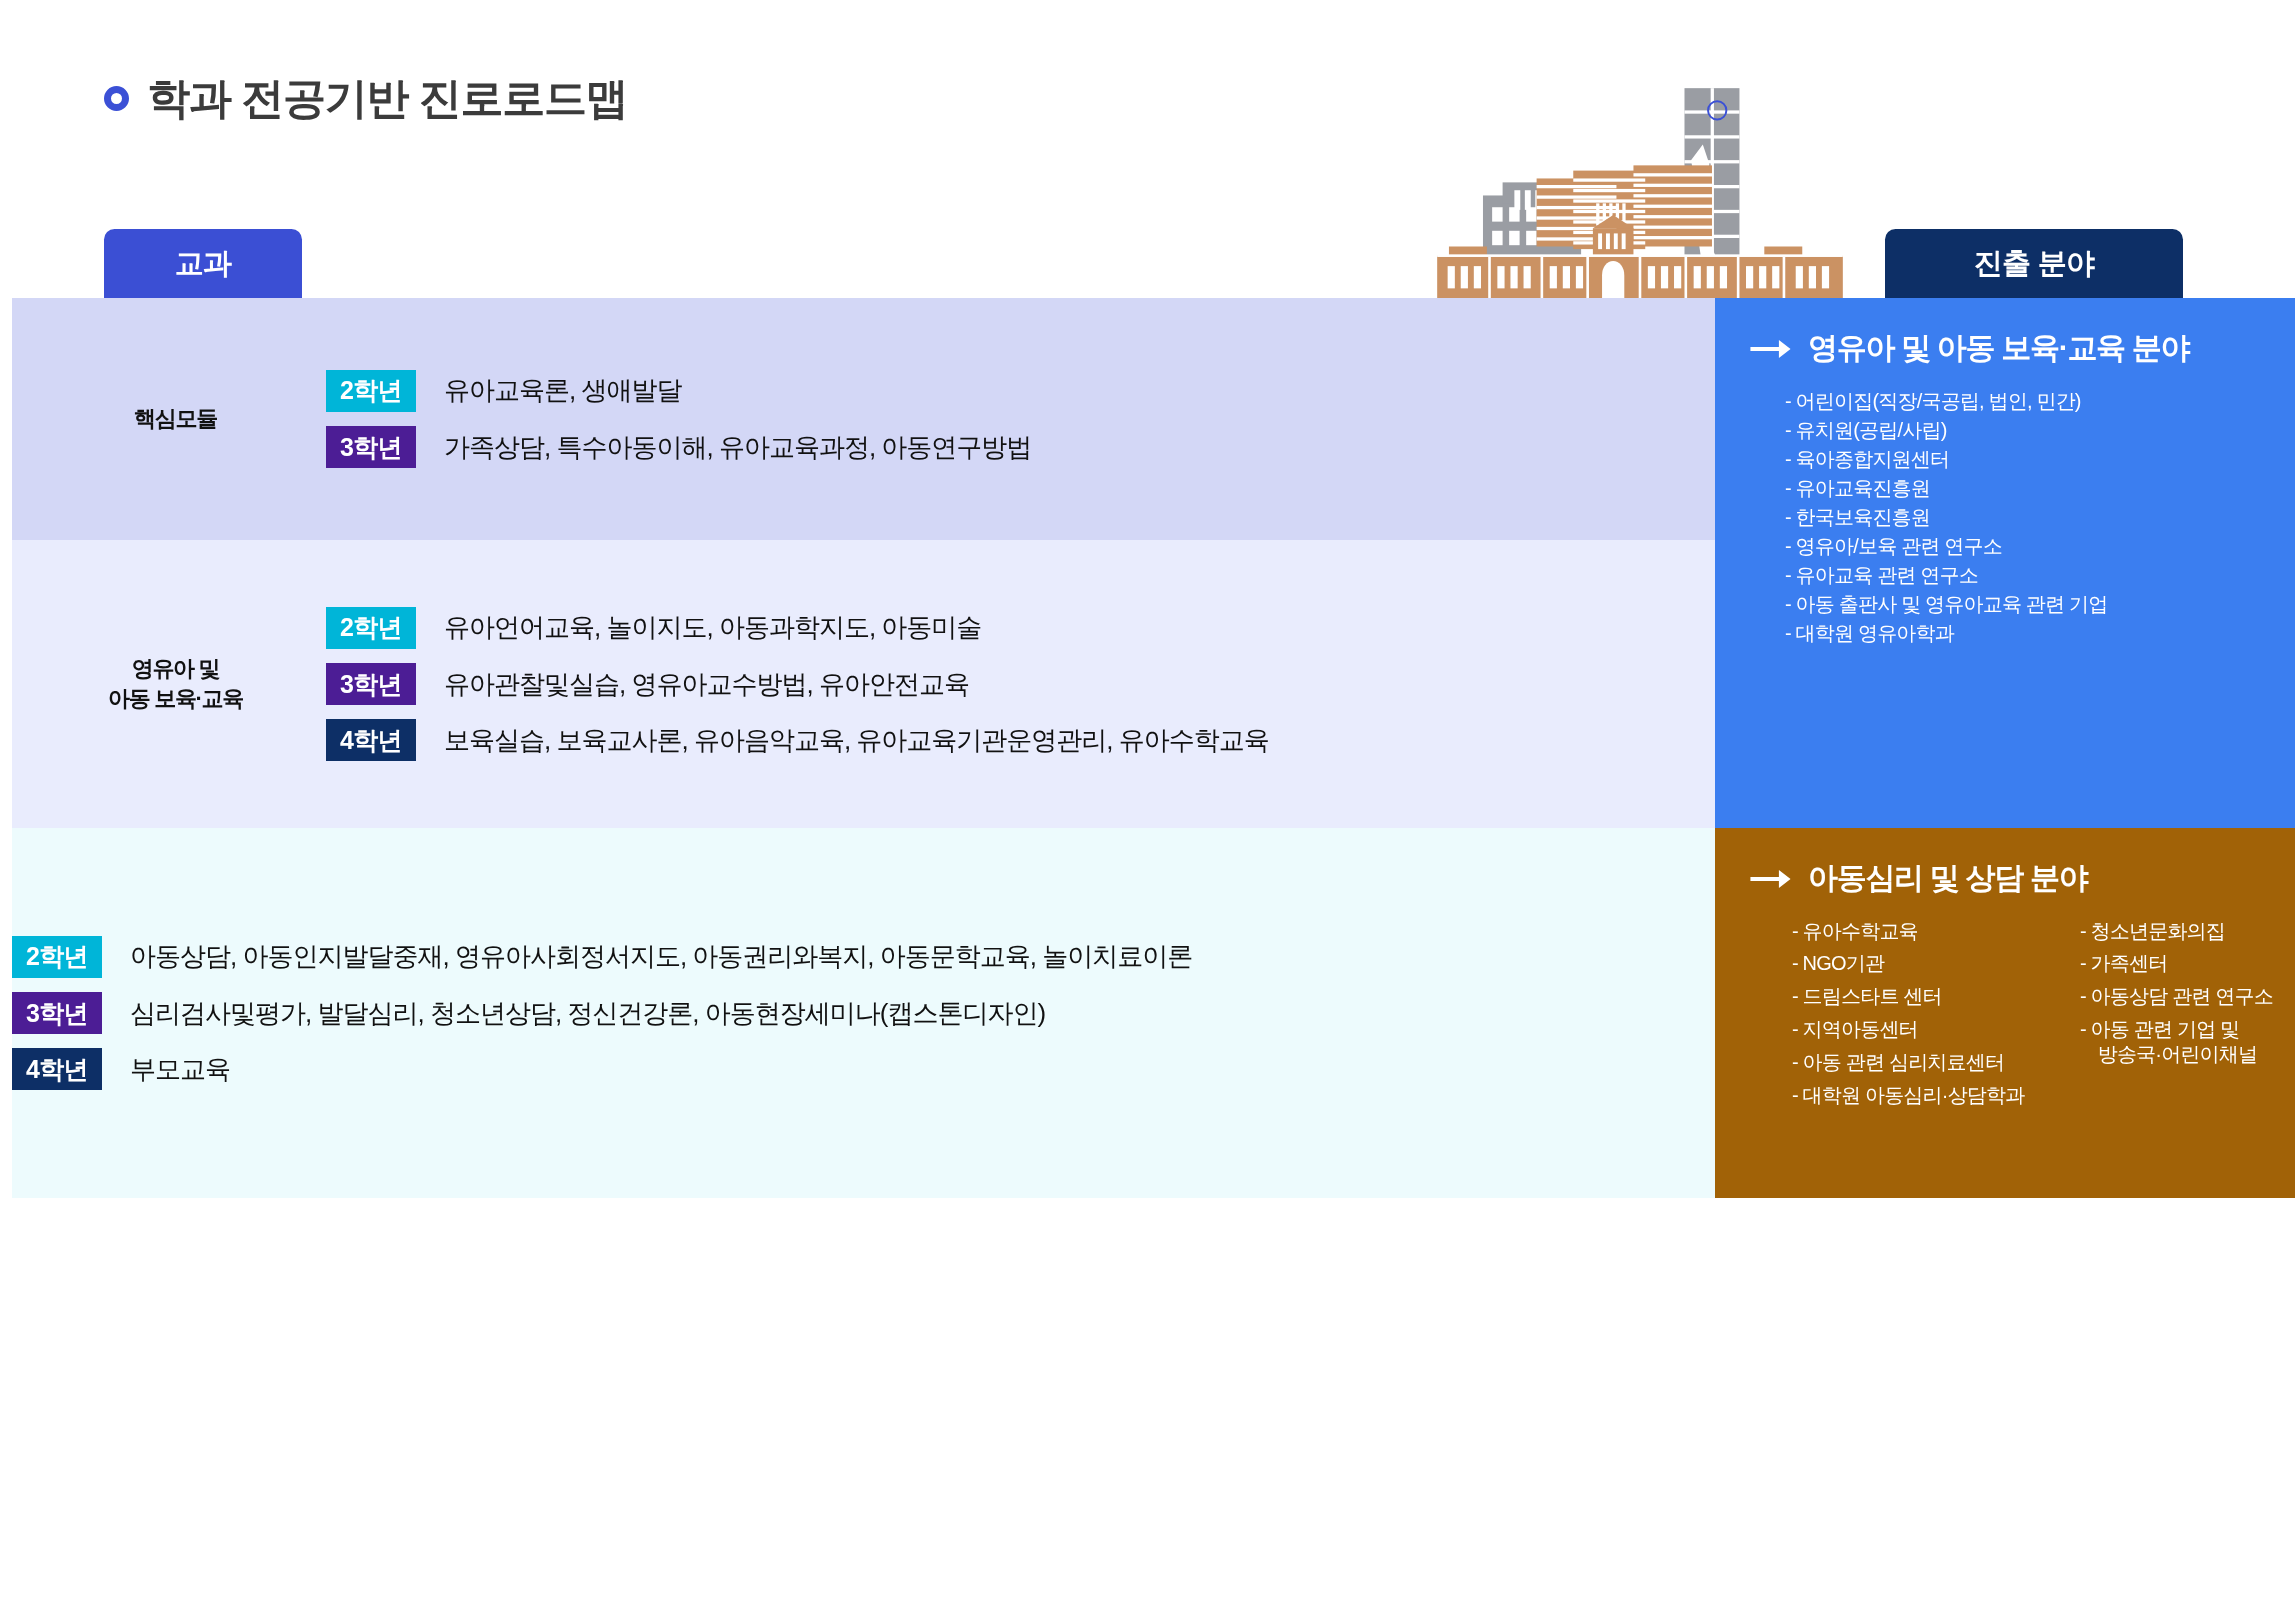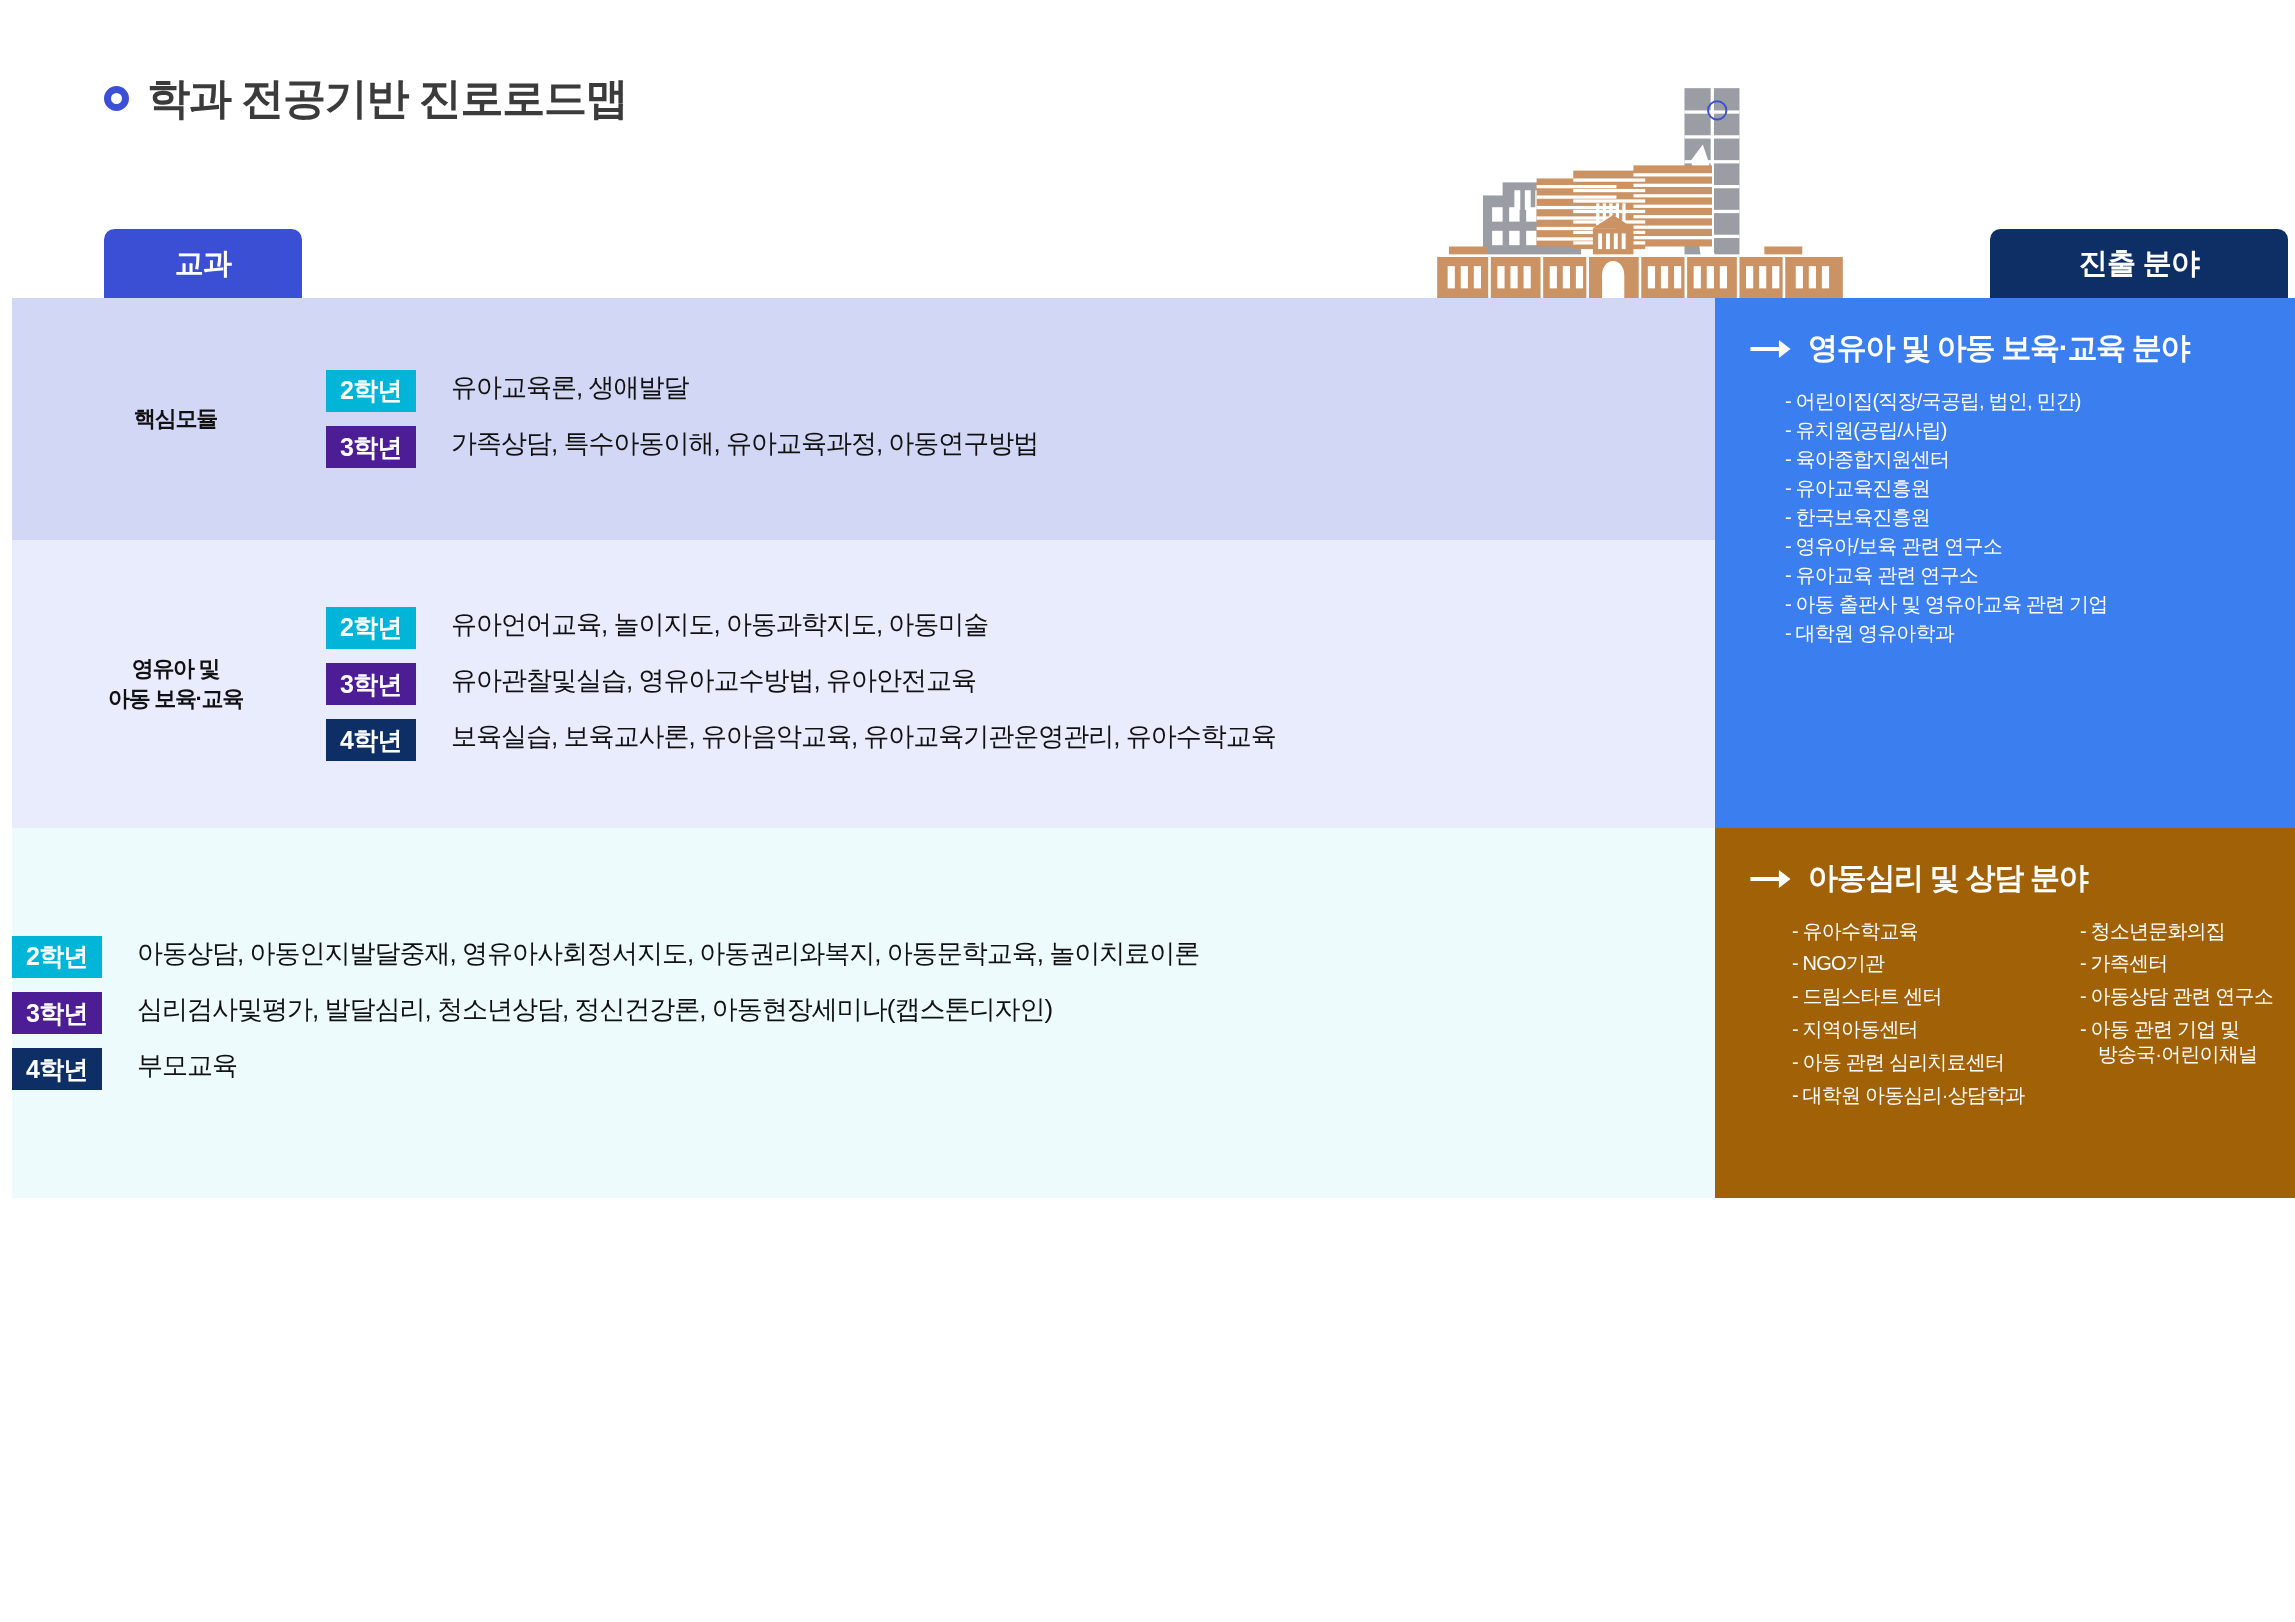--- a/index.html
+++ b/index.html
@@ -38,21 +38,21 @@
     border-radius:10.5px 10.5px 0 0;
     color:#fff;font-weight:bold;
     display:flex;align-items:center;justify-content:center;
     letter-spacing:-0.7px;
   }
   .tab-curriculum{
     left:92px;top:229px;width:198px;height:69px;
     background:#3b4fd4;font-size:29px;
   }
   .tab-career{
-    left:1978px;top:229px;width:298px;height:69px;
+    left:1873px;top:229px;width:298px;height:69px;
     background:#0d2f66;font-size:29px;
   }
 
   
   .band{position:absolute;left:0;width:2295px;}
   .band-1{top:298px;height:242px;background:#d3d7f6;}
   .band-2{top:540px;height:288px;background:#e9ecfd;}
   .band-3{top:828px;height:370px;background:#edfbfd;}
 
   
@@ -62,21 +62,21 @@
   .row-3{top:828px;height:370px;}
 
   .row-label{
     width:301px;flex:0 0 301px;
     text-align:center;
     font-size:22px;font-weight:bold;line-height:1.35;
     letter-spacing:-1.3px;color:#111;
     margin-left:13px;
   }
   .row-lines{flex:1;display:flex;flex-direction:column;justify-content:center;gap:14.4px;}
-  .course-line{display:flex;align-items:flex-start;gap:35px;}
+  .course-line{display:flex;align-items:center;gap:28px;}
   .yr-badge{
     flex:0 0 auto;
     width:90px;height:42px;
     display:flex;align-items:center;justify-content:center;
     color:#fff;font-size:25px;font-weight:bold;letter-spacing:-0.7px;
   }
   .yr-2{background:#00b5d8;}
   .yr-3{background:#4c1d95;}
   .yr-4{background:#0d2f66;}
   .course-text{

